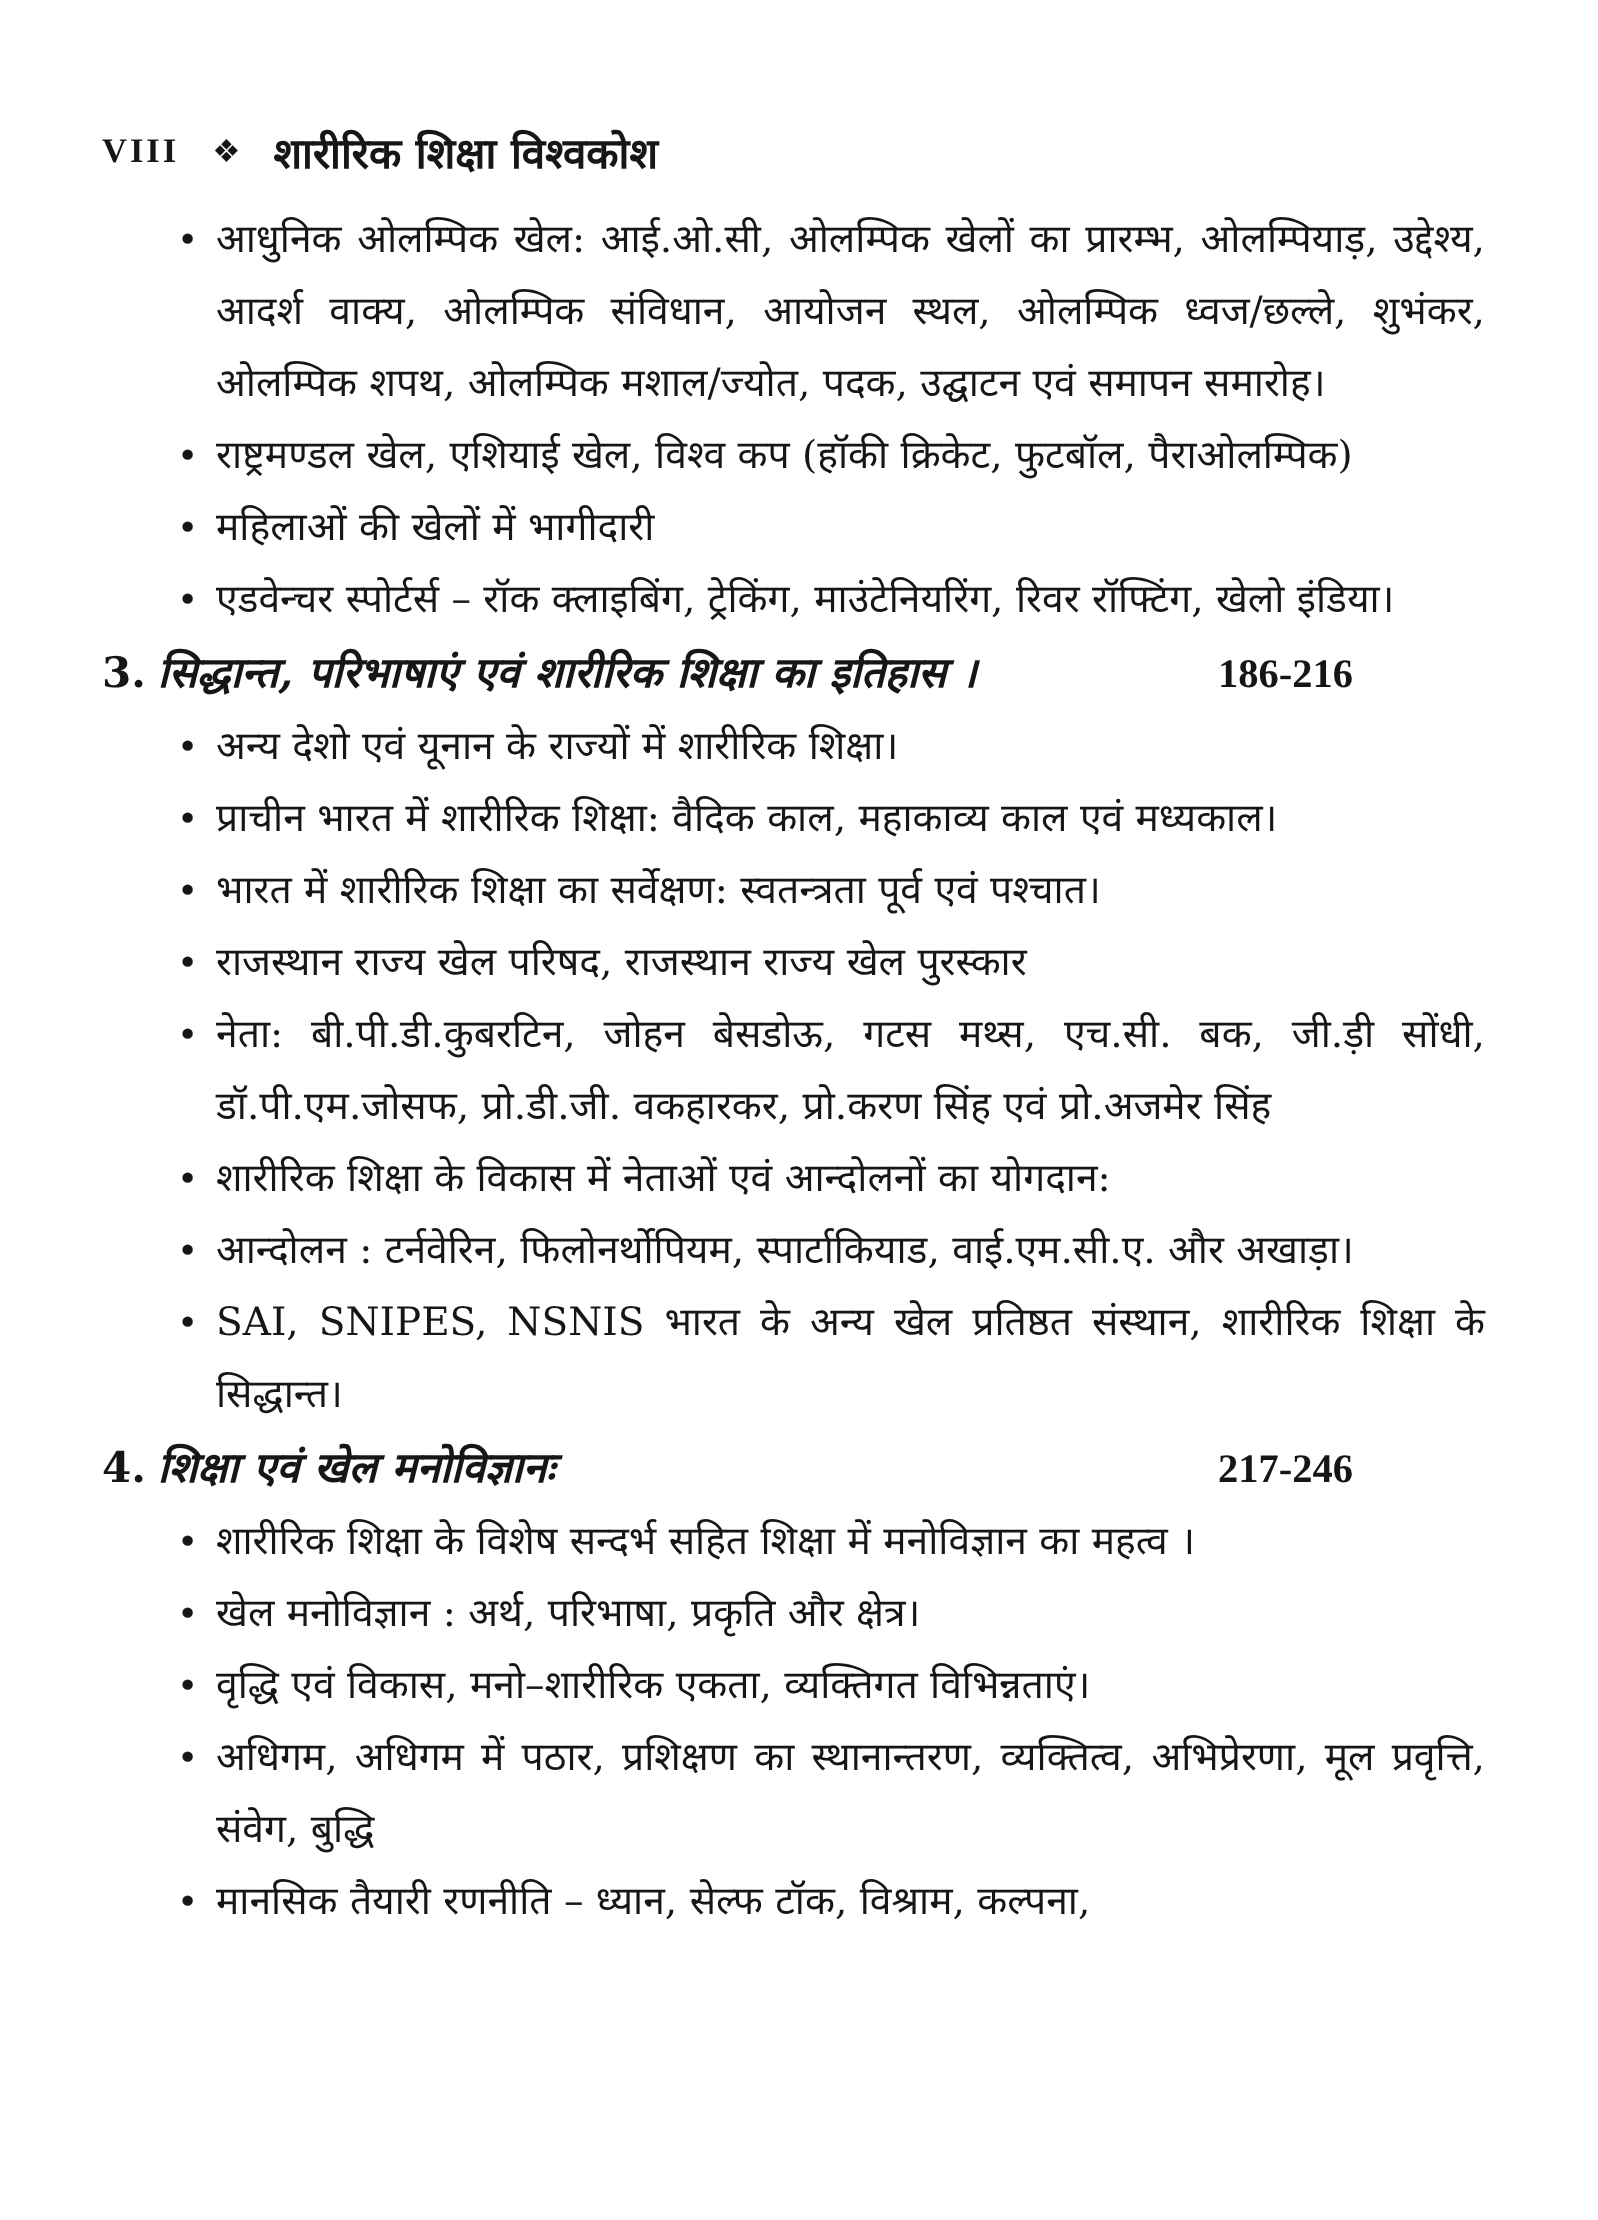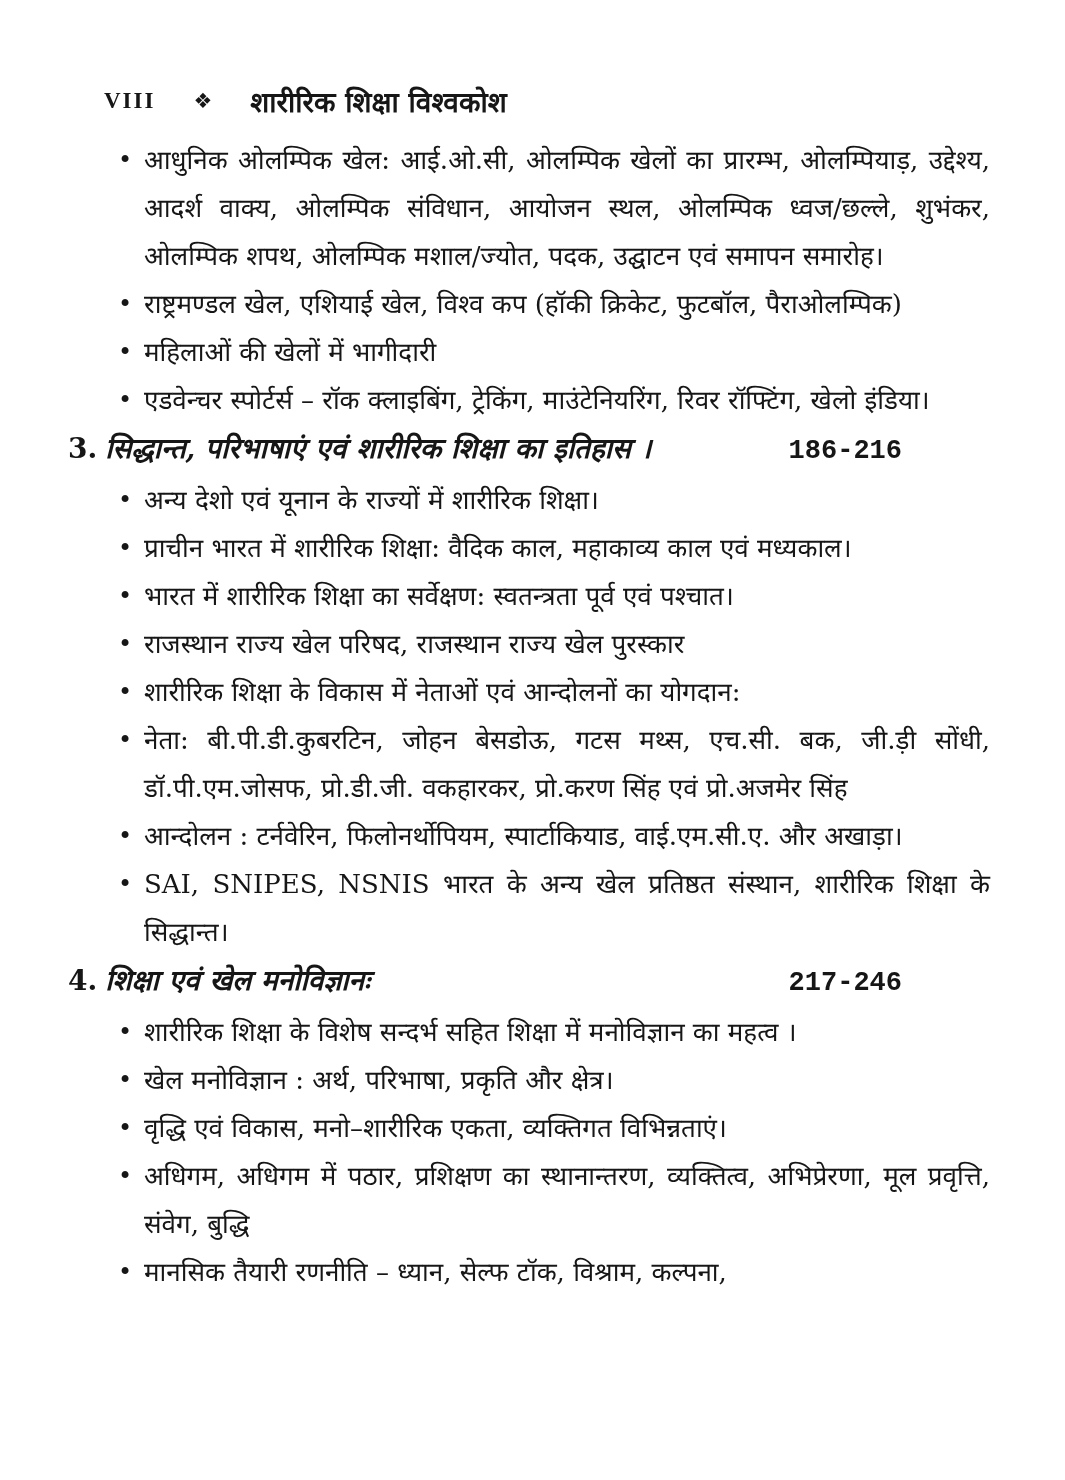--- a/index.html
+++ b/index.html
@@ -17,23 +17,22 @@
   .page {
     box-sizing: border-box;
     width: 1065px;
     height: 1480px;
     padding: 82px 75px 40px 68px;
   }
   
   .header-row {
     display: flex;
     align-items: center;
-    gap: 32px;
+    gap: 16px;
     margin-bottom: 16px;
-    margin-left: 36px;
   }
   .roman-label {
     font-size: 23px;
     font-weight: bold;
     letter-spacing: 2px;
     font-family: "Liberation Serif", serif;
   }
   .ornament {
     font-size: 21px;
     line-height: 1;
@@ -73,21 +72,21 @@
     line-height: 50px;
   }
   .section-number {
     margin-right: 8px;
   }
   .section-title {
     flex: 1;
     font-style: italic;
   }
   .section-pages {
-    font-family: Liberation Mono, monospace;
+    font-family: Liberation Serif, serif;
     font-weight: bold;
     font-size: 27px;
     padding-right: 88px;
     white-space: nowrap;
   }
 </style>
 </head>
 <body>
 
 <div class="page">
@@ -108,22 +107,22 @@
   <div class="section-heading">
     <span class="section-number">3.</span>
     <span class="section-title">सिद्धान्त, परिभाषाएं एवं शारीरिक शिक्षा का इतिहास ।</span>
     <span class="section-pages">186-216</span>
   </div>
   <ul class="toc-list">
     <li><span>अन्य देशो एवं यूनान के राज्यों में शारीरिक शिक्षा।</span></li>
     <li><span>प्राचीन भारत में शारीरिक शिक्षा: वैदिक काल, महाकाव्य काल एवं मध्यकाल।</span></li>
     <li><span>भारत में शारीरिक शिक्षा का सर्वेक्षण: स्वतन्त्रता पूर्व एवं पश्चात।</span></li>
     <li><span>राजस्थान राज्य खेल परिषद, राजस्थान राज्य खेल पुरस्कार</span></li>
+    <li><span>नेता: बी.पी.डी.कुबरटिन, जोहन बेसडोऊ, गटस मथ्स, एच.सी. बक, जी.ड़ी सोंधी, डॉ.पी.एम.जोसफ, प्रो.डी.जी. वकहारकर, प्रो.करण सिंह एवं प्रो.अजमेर सिंह</span></li>
     <li><span>शारीरिक शिक्षा के विकास में नेताओं एवं आन्दोलनों का योगदान:</span></li>
-    <li><span>नेता: बी.पी.डी.कुबरटिन, जोहन बेसडोऊ, गटस मथ्स, एच.सी. बक, जी.ड़ी सोंधी, डॉ.पी.एम.जोसफ, प्रो.डी.जी. वकहारकर, प्रो.करण सिंह एवं प्रो.अजमेर सिंह</span></li>
     <li><span>आन्दोलन : टर्नवेरिन, फिलोनर्थोपियम, स्पार्टाकियाड, वाई.एम.सी.ए. और अखाड़ा।</span></li>
     <li><span>SAI, SNIPES, NSNIS भारत के अन्य खेल प्रतिष्ठत संस्थान, शारीरिक शिक्षा के सिद्धान्त।</span></li>
   </ul>
 
   <div class="section-heading">
     <span class="section-number">4.</span>
     <span class="section-title">शिक्षा एवं खेल मनोविज्ञानः</span>
     <span class="section-pages">217-246</span>
   </div>
   <ul class="toc-list">

